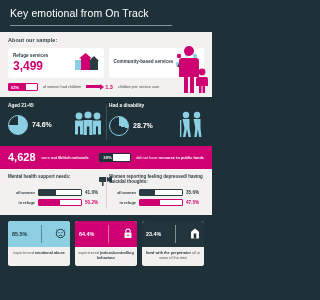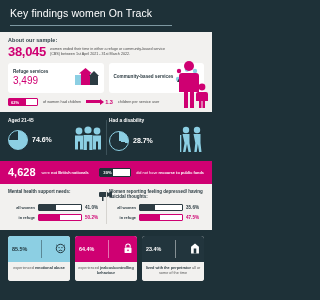--- a/index.html
+++ b/index.html
@@ -72,22 +72,22 @@
   }
   .card-text { display: flex; flex-direction: column; justify-content: center; }
   .card-label {
     font-size: 4.6px;
     font-weight: bold;
     color: #2c3b42;
     line-height: 1.2;
     margin-bottom: 2px;
   }
   .card-value {
-    font-size: 10px;
-    font-weight: normal;
+    font-size: 12px;
+    font-weight: bold;
     color: #cf0072;
     line-height: 1;
   }
   .card-icon { flex-shrink: 0; }
 
   
   .substats { display: flex; align-items: center; gap: 5px; margin-top: 5px; }
   .pillbar {
     width: 30px; height: 8px;
     border: 1px solid #cf0072;
@@ -250,31 +250,27 @@
     background: #f2f1ef; flex: 1;
   }
   .bcard-body b { color: #2c3b42; font-weight: bold; }
 </style>
 </head>
 <body>
 
 <div class="page">
 
   <div class="header">
-    <h1>Key findings women On Track</h1>
+    <h1>Key emotional from On Track</h1>
     <div class="rule"></div>
   </div>
 
   <div class="sample">
     <div class="sample-title">About our sample:</div>
 
-    <div class="sample-row">
-      <div class="big-number">38,045</div>
-      <div class="sample-copy">women ended their time in either a refuge or community-based service (CBS) between 1st April 2021 - 31st March 2022.</div>
-    </div>
 
     <div class="cards">
       <div class="card">
         <div class="card-text">
           <div class="card-label">Refuge services</div>
           <div class="card-value">3,499</div>
         </div>
         <div class="card-icon">
           <svg width="24" height="18" viewBox="0 0 24 18">
             <rect x="0" y="8" width="7" height="10" fill="#8ccfe3"></rect>

